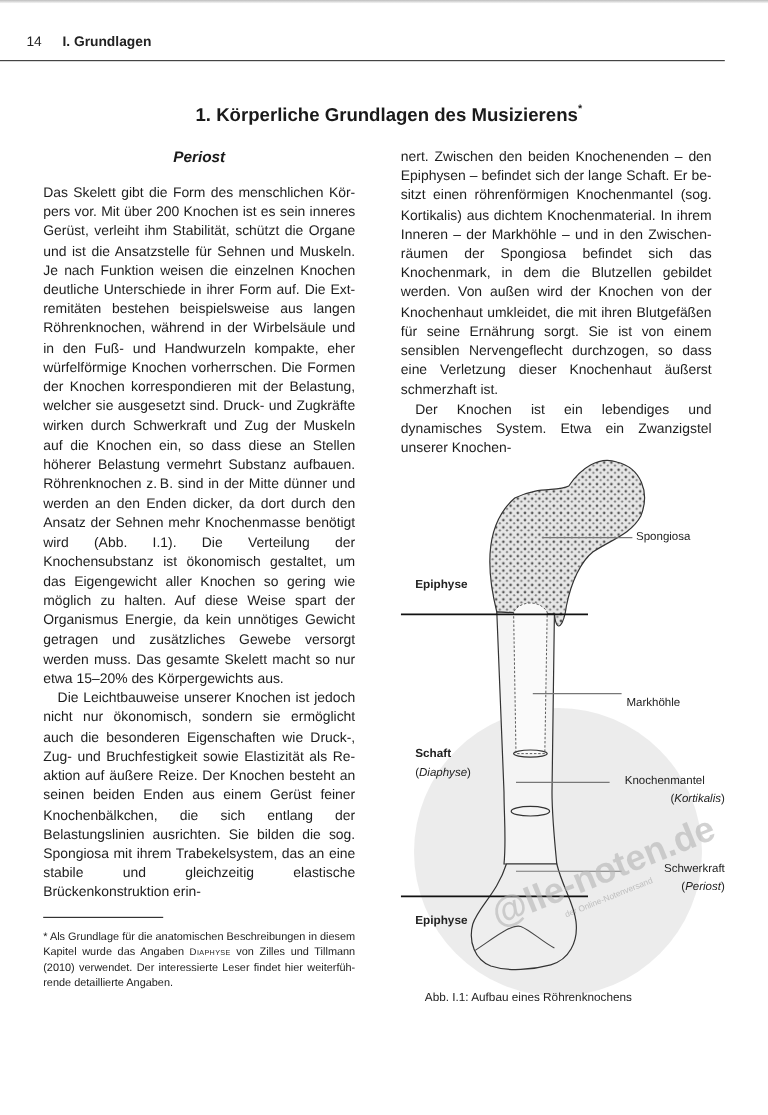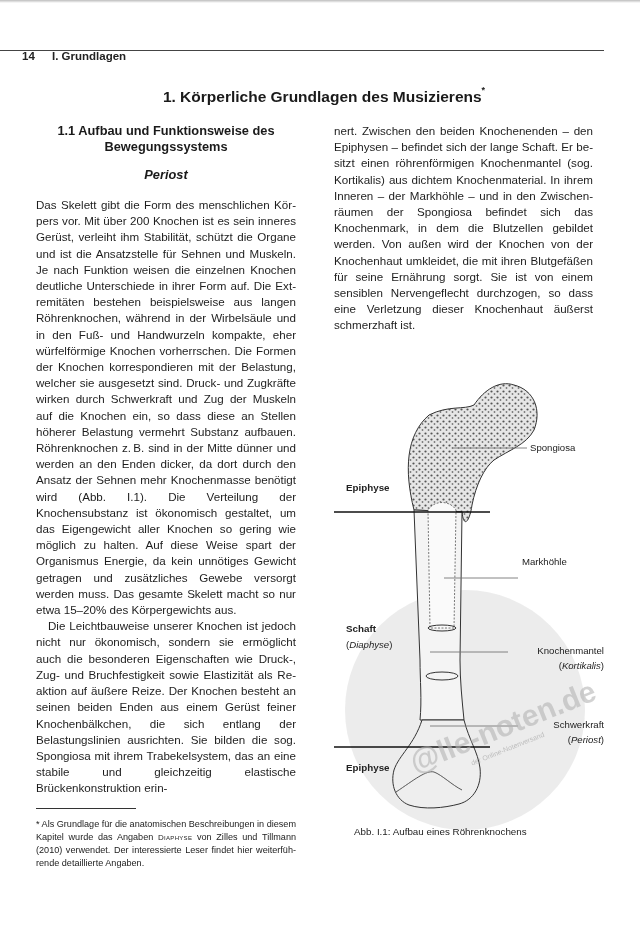--- a/index.html
+++ b/index.html
@@ -2,21 +2,21 @@
 <html><head>
 <meta charset="utf-8">
 <style>
   * { box-sizing: border-box; margin: 0; padding: 0; }
   html, body { width: 640px; height: 929px; background: #ffffff; overflow: hidden; }
   body { position: relative; font-family: "Liberation Sans", sans-serif; color: #1a1a1a; }
 
   .top-shade { position: absolute; left: 0; top: 0; width: 640px; height: 3px; background: linear-gradient(#bdbdbd, #ffffff); }
 
   .running-head { position: absolute; left: 22px; top: 29px; font-size: 11.5px; font-weight: bold; color: #222; }
-  .running-head .pg { display: inline-block; width: 30px; font-weight: bold; margin-top: 21px; }
+  .running-head .pg { display: inline-block; width: 30px; font-weight: normal; }
   .head-rule { position: absolute; left: 0; top: 50px; width: 604px; height: 1px; background: #444; }
 
   .chapter-title { position: absolute; left: 0; width: 640px; top: 88px; text-align: center; font-size: 15.5px; padding-left: 8px; color: #1a1a1a; }
   .chapter-title sup { font-size: 9px; vertical-align: top; position: relative; top: -3px; }
 
   .col-left { position: absolute; left: 36px; top: 123px; width: 260px; }
   .col-right { position: absolute; left: 334px; top: 123px; width: 259px; }
 
   .section-title { text-align: center; font-weight: bold; font-size: 12.8px; line-height: 16px; margin-bottom: 12px; }
   .sub-title { text-align: center; font-weight: bold; font-style: italic; font-size: 12.8px; line-height: 16px; margin-bottom: 14px; }
@@ -47,33 +47,30 @@
 <div class="running-head">
   <span class="pg">14</span><span>I. Grundlagen</span>
 </div>
 <div class="head-rule"></div>
 
 <h1 class="chapter-title"><span>1. Körperliche Grundlagen des Musizierens</span><sup>*</sup></h1>
 
 <div class="watermark"></div>
 
 <div class="col-left">
-  <h2 class="section-title">
-    <span>1.1 Aufbau und Funktionsweise des</span><br>
-    <span>Bewegungssystems</span>
-  </h2>
   <h3 class="sub-title">Periost</h3>
   <p class="para">Das Skelett gibt die Form des menschlichen Kör­pers vor. Mit über 200 Knochen ist es sein inneres Gerüst, verleiht ihm Stabilität, schützt die Organe und ist die Ansatzstelle für Sehnen und Muskeln. Je nach Funktion weisen die einzelnen Knochen deutliche Unterschiede in ihrer Form auf. Die Ext­remitäten bestehen beispielsweise aus langen Röhrenknochen, während in der Wirbelsäule und in den Fuß- und Handwurzeln kompakte, eher würfelförmige Knochen vorherrschen. Die Formen der Knochen korrespondieren mit der Belastung, welcher sie ausgesetzt sind. Druck- und Zugkräfte wirken durch Schwerkraft und Zug der Muskeln auf die Knochen ein, so dass diese an Stellen höherer Belastung vermehrt Substanz aufbauen. Röhren­knochen z. B. sind in der Mitte dünner und werden an den Enden dicker, da dort durch den Ansatz der Sehnen mehr Knochenmasse benötigt wird (Abb. I.1). Die Verteilung der Knochensubstanz ist ökonomisch gestaltet, um das Eigengewicht aller Knochen so gering wie möglich zu halten. Auf diese Weise spart der Organismus Energie, da kein unnö­tiges Gewicht getragen und zusätzliches Gewebe versorgt werden muss. Das gesamte Skelett macht so nur etwa 15–20% des Körpergewichts aus.</p>
   <p class="para indent">Die Leichtbauweise unserer Knochen ist jedoch nicht nur ökonomisch, sondern sie ermöglicht auch die besonderen Eigenschaften wie Druck-, Zug- und Bruchfestigkeit sowie Elastizität als Re­aktion auf äußere Reize. Der Knochen besteht an seinen beiden Enden aus einem Gerüst feiner Kno­chenbälkchen, die sich entlang der Belastungs­linien ausrichten. Sie bilden die sog. Spongiosa mit ihrem Trabekelsystem, das an eine stabile und gleichzeitig elastische Brückenkonstruktion erin-</p>
   <div class="fn-rule"></div>
   <p class="footnote"><span>* Als Grundlage für die anatomischen Beschreibungen in diesem Kapitel wurde das Angaben </span><span class="smallcaps">Diaphyse</span><span> von Zilles und Tillmann (2010) verwendet. Der interessierte Leser findet hier weiterfüh­rende detaillierte Angaben.</span></p>
 </div>
 
 <div class="col-right">
   <p class="para">nert. Zwischen den beiden Knochenenden – den Epiphysen – befindet sich der lange Schaft. Er be­sitzt einen röhrenförmigen Knochenmantel (sog. Kortikalis) aus dichtem Knochenmaterial. In ihrem Inneren – der Markhöhle – und in den Zwischen­räumen der Spongiosa befindet sich das Knochen­mark, in dem die Blutzellen gebildet werden. Von außen wird der Knochen von der Knochenhaut um­kleidet, die mit ihren Blutgefäßen für seine Ernäh­rung sorgt. Sie ist von einem sensiblen Nervenge­flecht durchzogen, so dass eine Verletzung dieser Knochenhaut äußerst schmerzhaft ist.</p>
+  <p class="para indent">Der Knochen ist ein lebendiges und dynamisches System. Etwa ein Zwanzigstel unserer Knochen-</p>
 </div>
 
 <div class="figure">
   <svg width="290" height="470" viewBox="0 0 290 470">
     <defs>
       <pattern id="spongy" width="6" height="6" patternUnits="userSpaceOnUse">
         <rect width="6" height="6" fill="#e6e6e6"></rect>
         <circle cx="1.5" cy="1.5" r="1.1" fill="#555"></circle>
         <circle cx="4.5" cy="4" r="0.9" fill="#777"></circle>
       </pattern>
@@ -95,24 +92,24 @@
     <line x1="0" y1="387" x2="156" y2="387" stroke="#111" stroke-width="1.6"></line>
 
     <line x1="118" y1="88" x2="193" y2="88" stroke="#777" stroke-width="0.9"></line>
     <line x1="110" y1="218" x2="184" y2="218" stroke="#777" stroke-width="0.9"></line>
     <line x1="96" y1="292" x2="174" y2="292" stroke="#777" stroke-width="0.9"></line>
     <line x1="96" y1="366" x2="184" y2="366" stroke="#777" stroke-width="0.9"></line>
   </svg>
 
   <div class="fig-label" style="left:196px; top:81px;">Spongiosa</div>
   <div class="fig-label bold" style="left:12px; top:121px;">Epiphyse</div>
-  <div class="fig-label" style="left:188px; top:195px;">Markhöhle</div>
+  <div class="fig-label" style="left:188px; top:219px;">Markhöhle</div>
   <div class="fig-label bold" style="left:12px; top:262px;">Schaft</div>
   <div class="fig-label" style="left:12px; top:278px;">(<i>Diaphyse</i>)</div>
-  <div class="fig-label right" style="left:170px; top:284px; width:100px;">Knochenmantel</div>
+  <div class="fig-label right" style="left:170px; top:284px; width:100px;text-align:center;">Knochenmantel</div>
   <div class="fig-label right" style="left:170px; top:299px; width:100px;">(<i>Kortikalis</i>)</div>
   <div class="fig-label right" style="left:170px; top:358px; width:100px;">Schwerkraft</div>
   <div class="fig-label right" style="left:170px; top:373px; width:100px;">(<i>Periost</i>)</div>
   <div class="fig-label bold" style="left:12px; top:401px;">Epiphyse</div>
 </div>
 
 <div class="watermark-text">@lle-noten.de</div>
 <div class="watermark-sub">der Online-Notenversand</div>
 
 <div class="caption">Abb. I.1: Aufbau eines Röhrenknochens</div>

